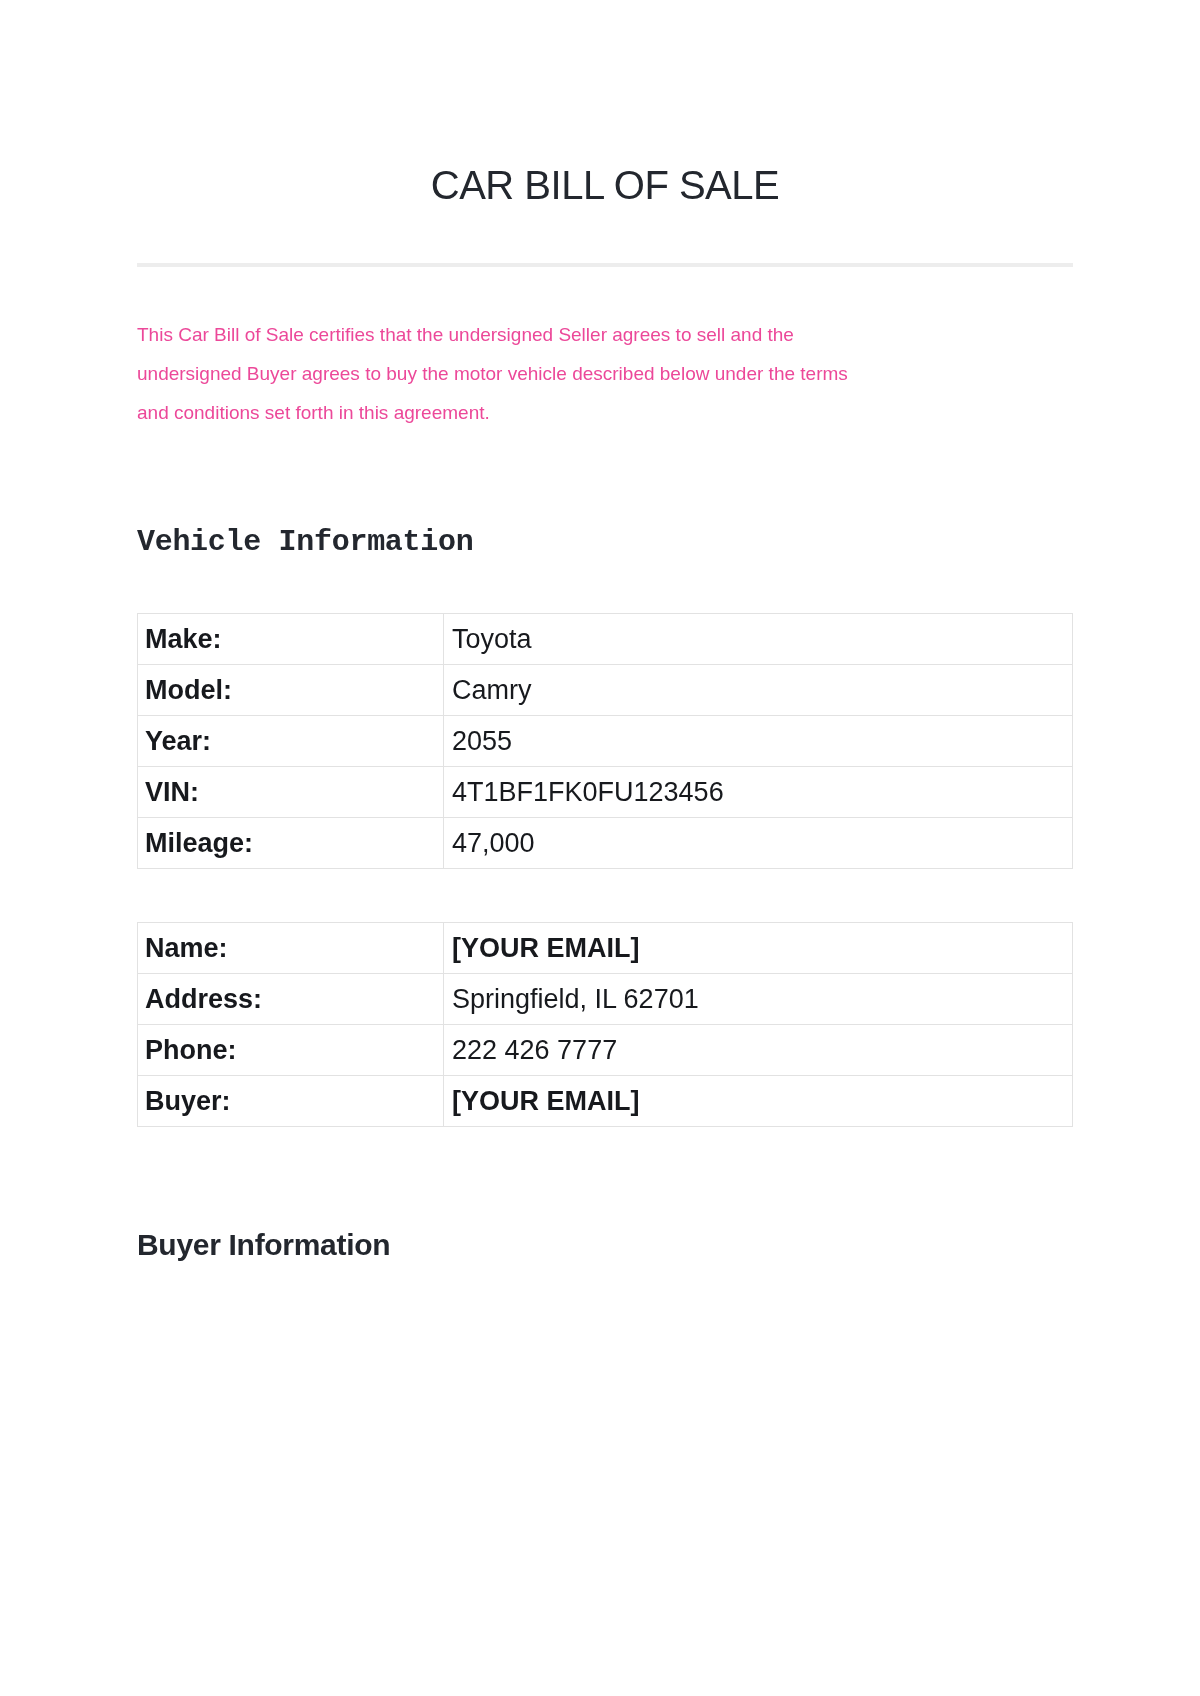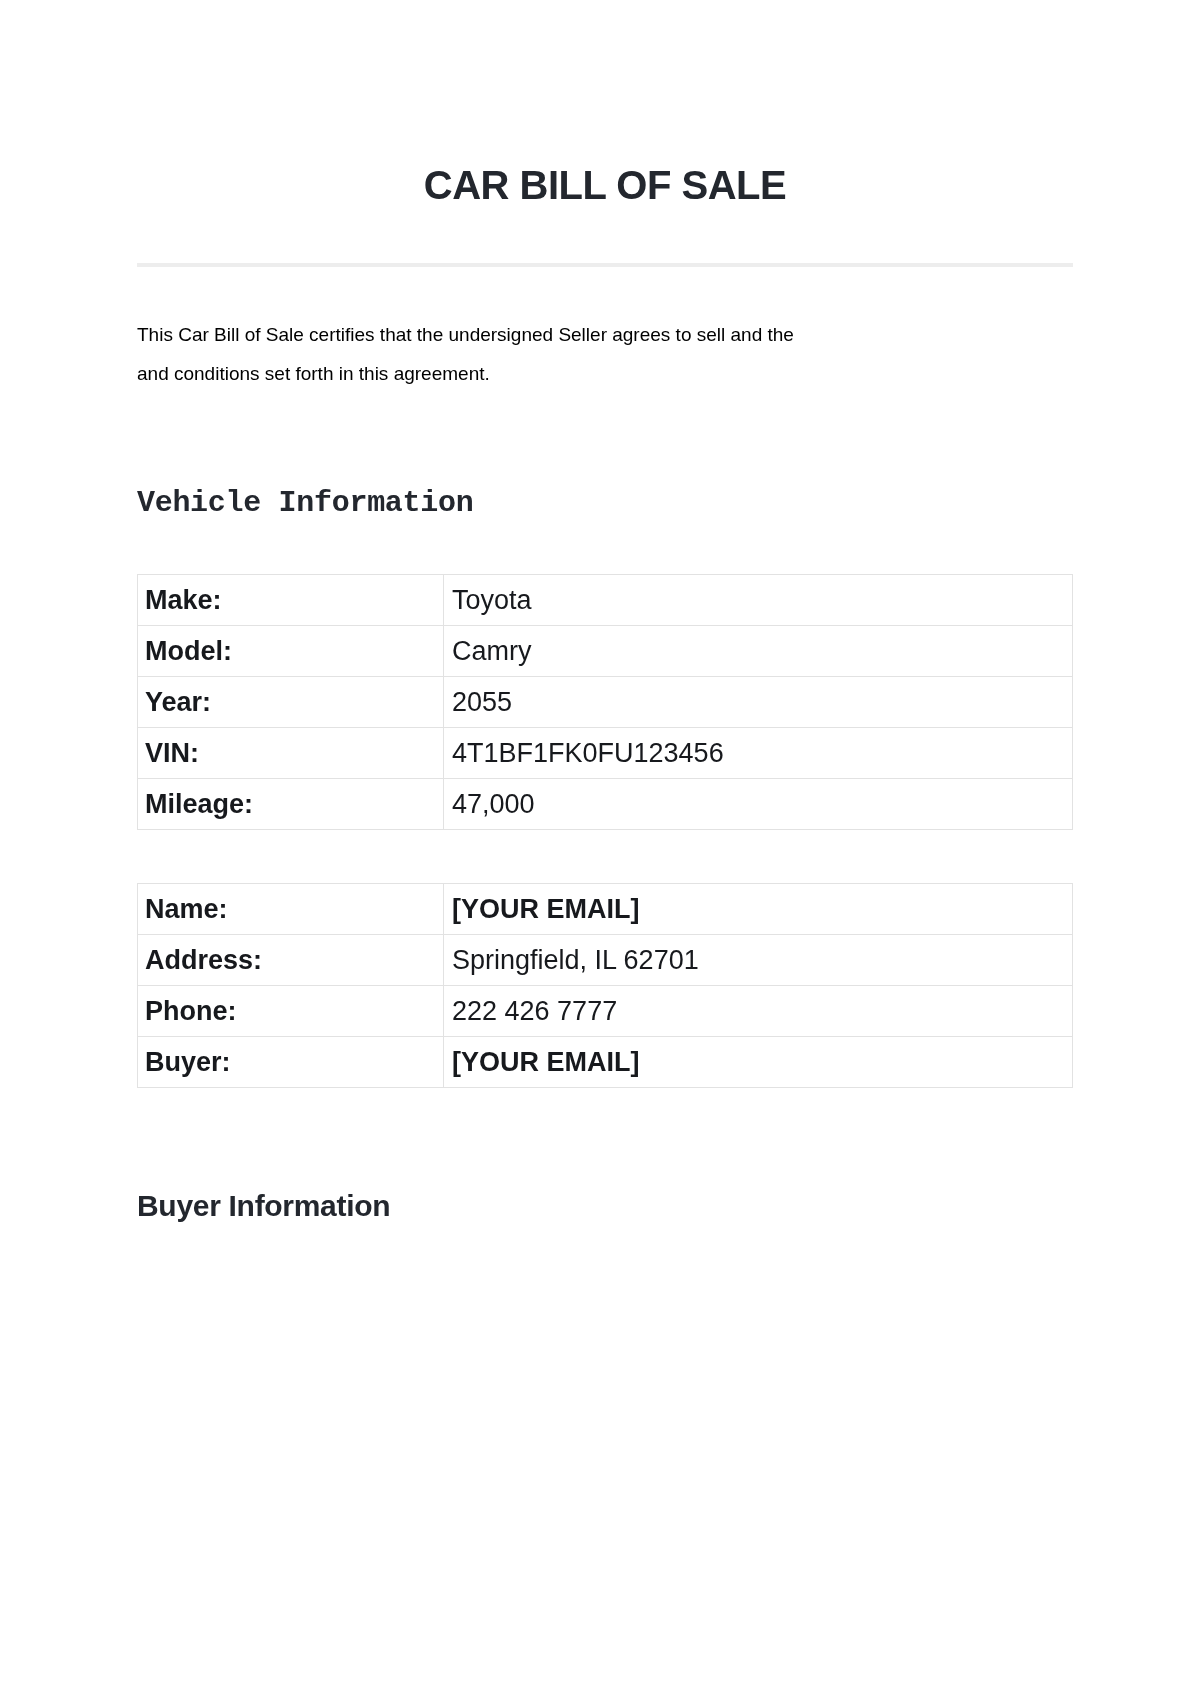--- a/index.html
+++ b/index.html
@@ -15,36 +15,36 @@
     overflow: hidden;
   }
   .content {
     margin-left: 137px;
     width: 936px;
   }
   .doc-title {
     margin: 161px 0 0 0;
     font-size: 40px;
     line-height: 48px;
-    font-weight: 700;
+    font-weight: 400;
     letter-spacing: -0.5px;
     text-align: center;
     color: #23272e;
   }
   .title-divider {
     margin: 54px 0 0 0;
     height: 4px;
     border: none;
     background: #ededed;
   }
   .intro {
     margin-top: 48px;
     font-size: 19px;
     line-height: 39px;
-    color: #000000;
+    color: #ec4899;
   }
   .section-heading {
     font-size: 30px;
     line-height: 36px;
     font-weight: 700;
     letter-spacing: -0.3px;
     color: #23272e;
     margin: 0;
   }
   .mt-92  { margin-top: 92px; font-family: Liberation Mono, monospace; }
@@ -78,20 +78,21 @@
 <body>
 
 <div class="content">
 
   <h1 class="doc-title">CAR BILL OF SALE</h1>
 
   <hr class="title-divider">
 
   <div class="intro">
     <div>This Car Bill of Sale certifies that the undersigned Seller agrees to sell and the</div>
+    <div>undersigned Buyer agrees to buy the motor vehicle described below under the terms</div>
     <div>and conditions set forth in this agreement.</div>
   </div>
 
   <h2 class="section-heading mt-92">Vehicle Information</h2>
 
   <table class="info-table vehicle">
     <tbody>
       <tr>
         <td class="cell-label">Make:</td>
         <td class="cell-value">Toyota</td>

